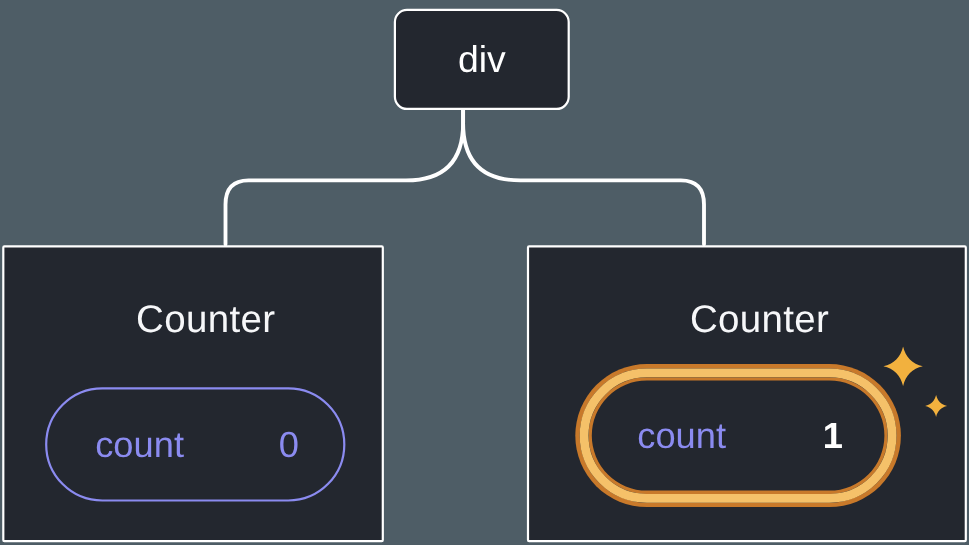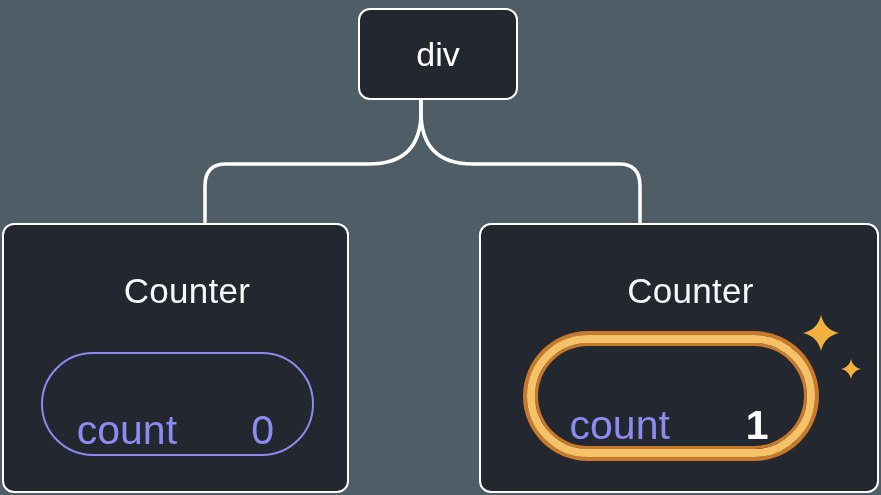--- a/index.html
+++ b/index.html
@@ -37,44 +37,44 @@
     color: #ffffff;
     font-size: 34px;
     font-weight: 400;
   }
   .component-box {
     position: absolute;
     top: 223px;
     height: 270px;
     background: var(--node-fill, #23272f);
     border: 2.5px solid var(--node-border, #ffffff);
-    border-radius: 12px;
+    border-radius: 2px;
     padding-left: 23px;
   }
   .component-box.left  { left: 2px;   width: 347px; }
   .component-box.right { left: 479px; width: 400px; }
   .component-title {
     margin-top: 46px;
     text-align: center;
     font-size: 35px;
     font-weight: 500;
     letter-spacing: 0.3px;
     color: var(--title-text, #f6f7f9);
   }
   .state-pill {
     position: absolute;
     left: 37px; top: 127px;
     width: 273px; height: 104px;
     border: 2.5px solid var(--state-accent, #8b8bf0);
     border-radius: 60px;
     display: flex;
-    align-items: flex-end;
+    align-items: center;
     overflow: hidden;
     color: var(--state-accent, #8b8bf0);
-    font-size: 41px;
+    font-size: 33px;
   }
   .state-key {
     flex: 1.7;
     display: flex; align-items: center; justify-content: center;
   }
   .pill-divider {
     width: 2.5px;
     background: var(--state-accent, #8b8bf0);
   }
   .state-value {

